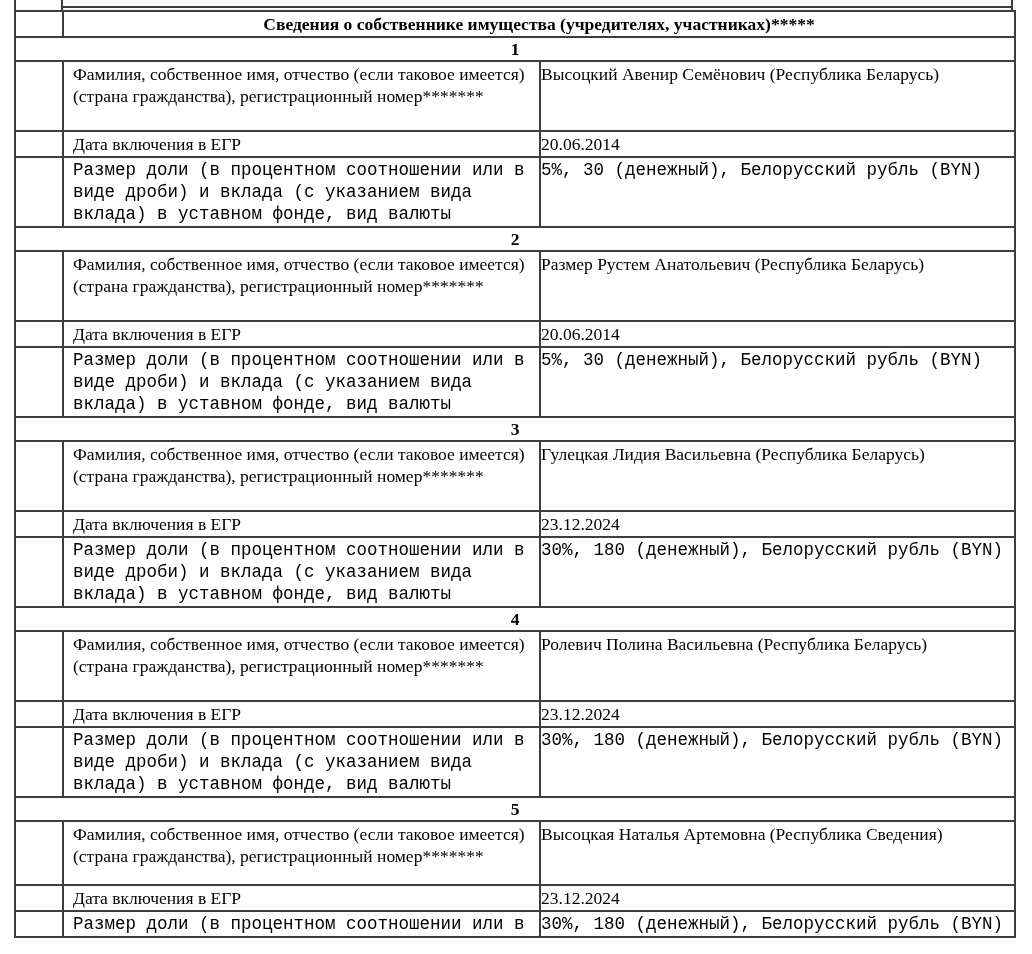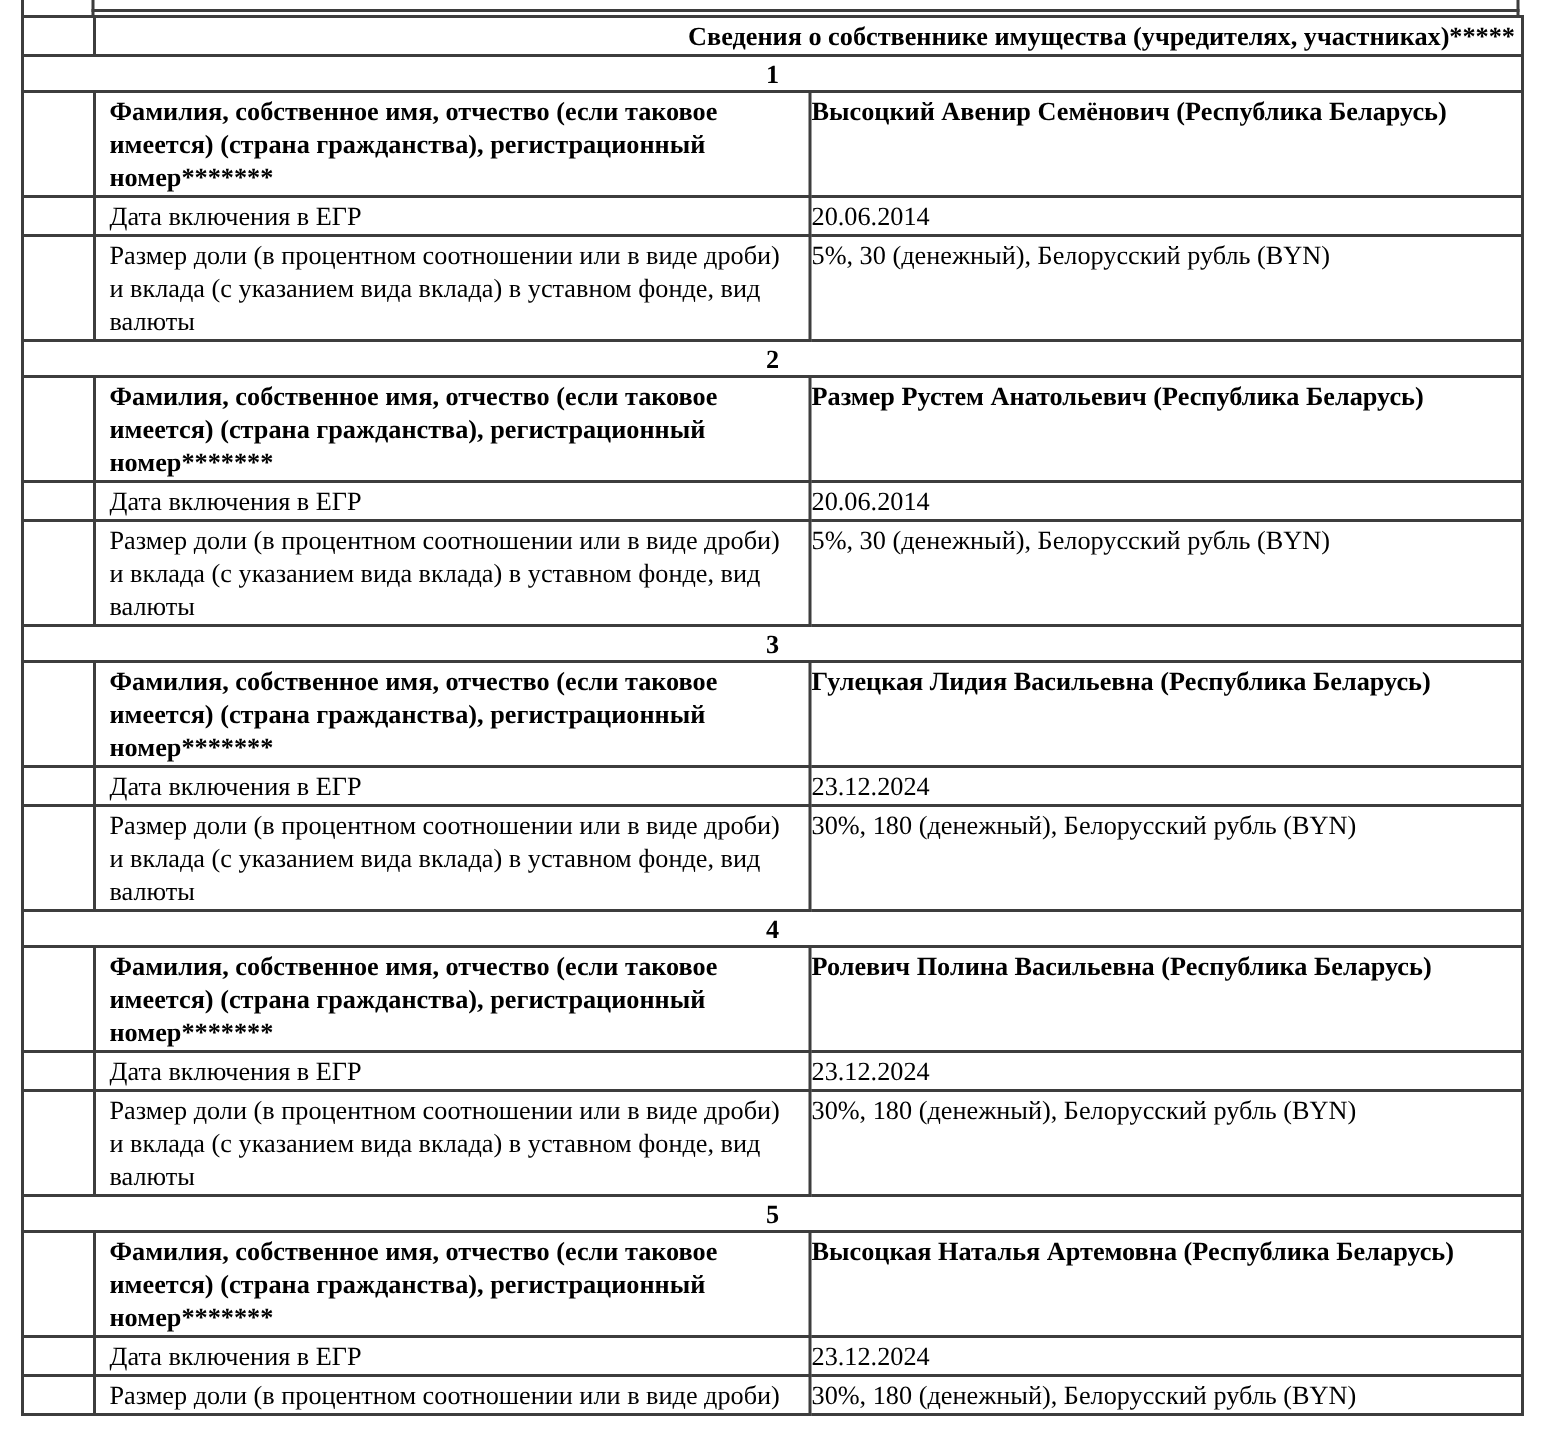--- a/index.html
+++ b/index.html
@@ -24,34 +24,34 @@
   }
   .reg-table td{
     border:2px solid #3d3d3d;
     vertical-align:top;
     font-size:17.5px;
     line-height:22px;
     padding:1px 8px 1px 9px;
     overflow:hidden;
   }
   td.title-cell{
-    text-align:right;font-weight:bold;padding:1px 4px;
+    text-align:center;font-weight:bold;padding:1px 4px;
   }
   td.num-cell{
     text-align:center;font-weight:bold;padding:0 4px;
   }
   td.empty-cell{padding:0;}
   td.value-cell{padding-left:0;}
   tr.r-title td{height:18px;}
   tr.r-sub td{height:20px;}
   tr.r-num1 td{height:19px;}
   tr.r-num td{height:20px;}
-  tr.r-name td{height:66px;font-weight:bold;}
+  tr.r-name td{height:66px;}
   tr.r-date td{height:19px;}
-  tr.r-share td{height:65px;}
+  tr.r-share td{height:65px;font-family:Liberation Mono, monospace;}
   tr.r-name-last td{height:60px;}
   tr.r-date-last td{height:18px;}
   tr.r-share-last td{height:22px;}
   .clip{height:22px;overflow:hidden;}
 </style>
 </head>
 <body>
 
 <div class="page">
 
@@ -145,21 +145,21 @@
           <td class="empty-cell"></td>
           <td class="label-cell">Размер доли (в процентном соотношении или в виде дроби) и вклада (с указанием вида вклада) в уставном фонде, вид валюты</td>
           <td class="value-cell">30%, 180 (денежный), Белорусский рубль (BYN)</td>
         </tr>
         <tr class="r-num">
           <td class="num-cell" colspan="3">5</td>
         </tr>
         <tr class="r-name r-name-last">
           <td class="empty-cell"></td>
           <td class="label-cell">Фамилия, собственное имя, отчество (если таковое имеется) (страна гражданства), регистрационный номер*******</td>
-          <td class="value-cell">Высоцкая Наталья Артемовна (Республика Беларусь)</td>
+          <td class="value-cell">Высоцкая Наталья Артемовна (Республика Сведения)</td>
         </tr>
         <tr class="r-date r-date-last">
           <td class="empty-cell"></td>
           <td class="label-cell">Дата включения в ЕГР</td>
           <td class="value-cell">23.12.2024</td>
         </tr>
         <tr class="r-share r-share-last">
           <td class="empty-cell"></td>
           <td class="label-cell">
             <div class="clip">Размер доли (в процентном соотношении или в виде дроби) и вклада (с указанием вида вклада) в уставном фонде, вид валюты</div>

